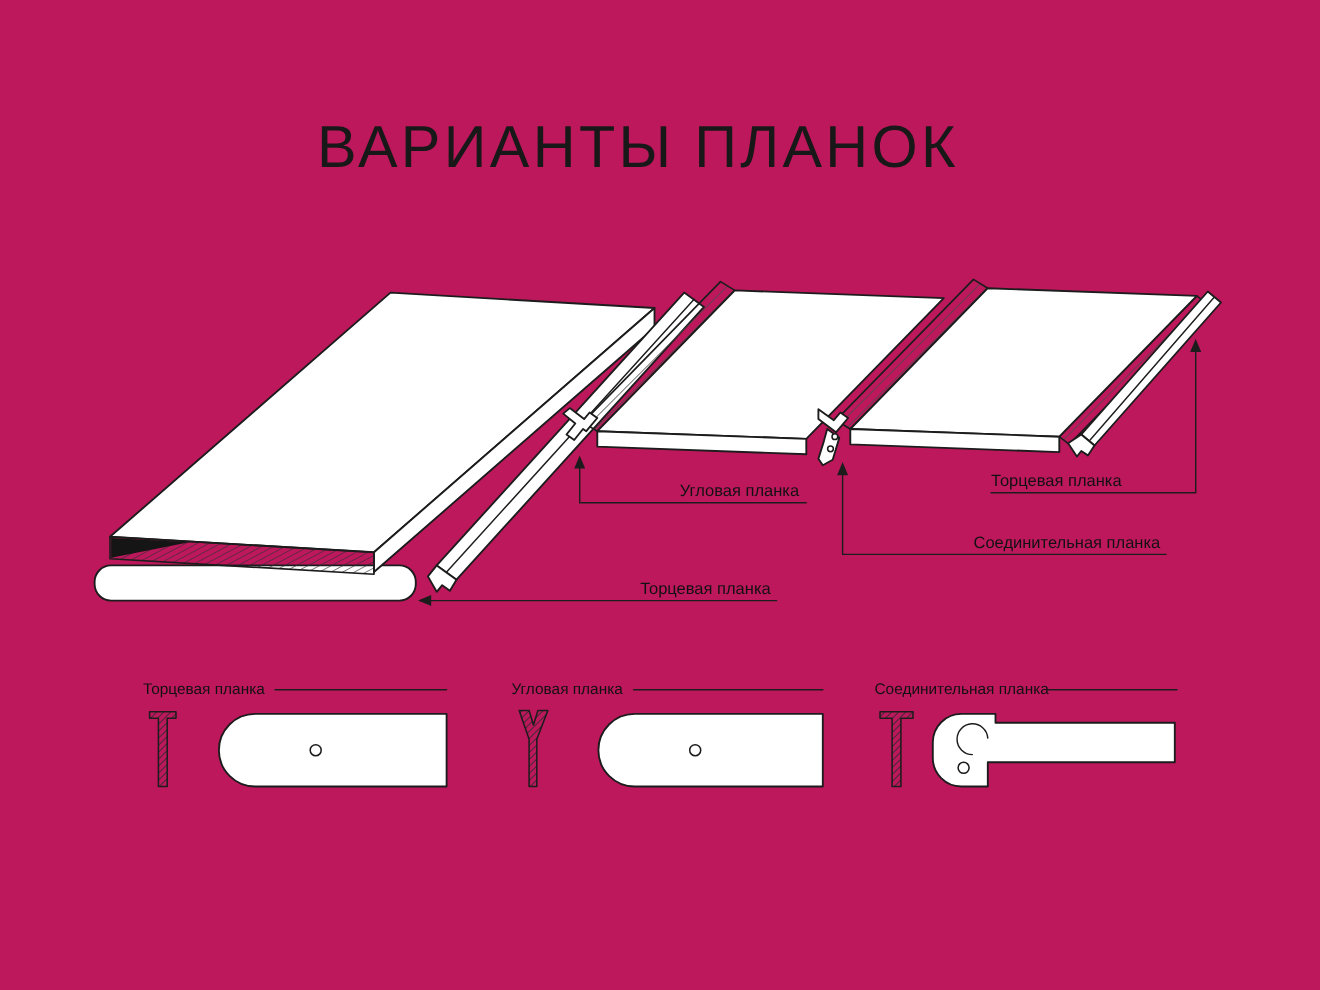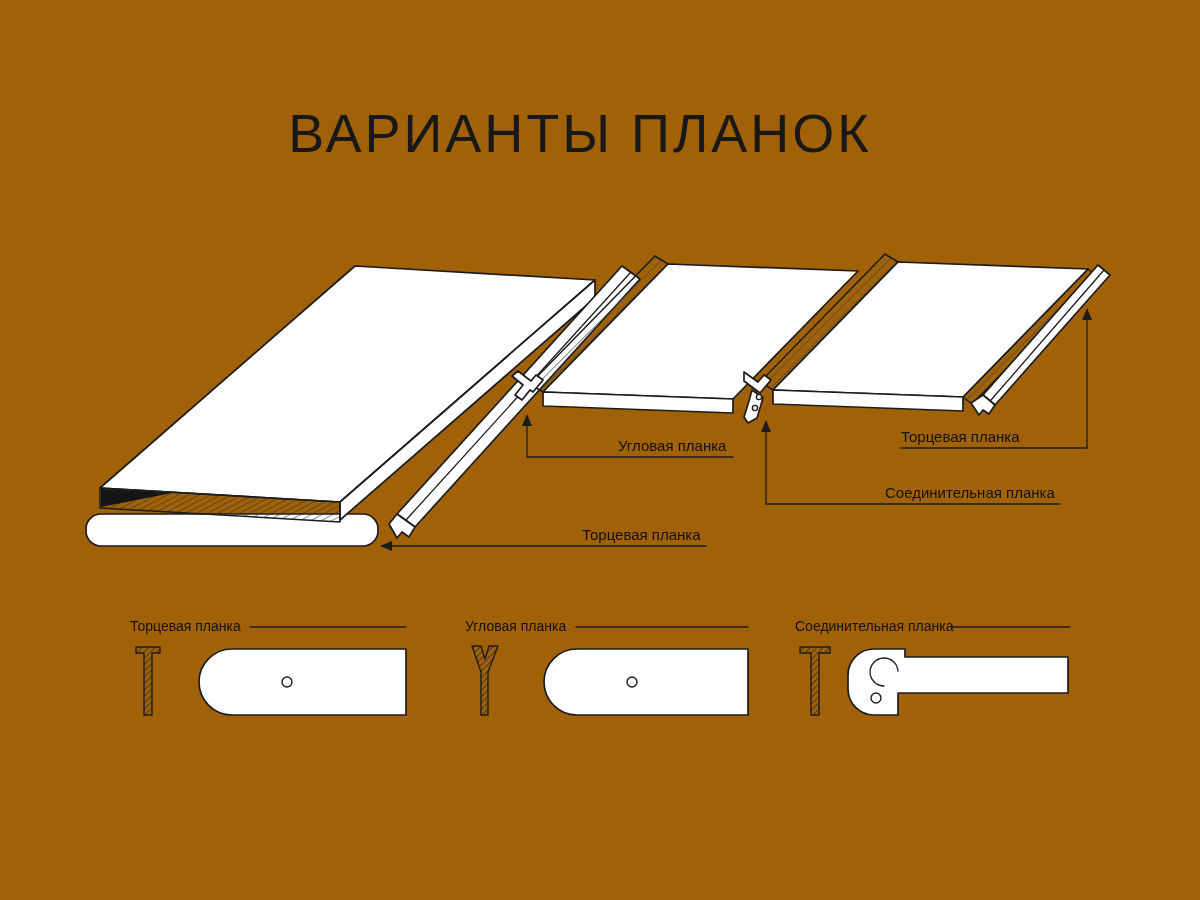--- a/index.html
+++ b/index.html
@@ -1,16 +1,16 @@
 <!DOCTYPE html>
 <html><head>
 <meta charset="utf-8">
 <style>
   html,body{margin:0;padding:0;background:#ffffff;}
-  .page{position:relative;width:1200px;height:900px;background:#a16207;overflow:hidden;
+  .page{position:relative;width:1200px;height:900px;background:#be185d;overflow:hidden;
         font-family:"Liberation Sans",sans-serif;}
   svg{display:block;}
   .face{fill:#ffffff;stroke:#1c1c1c;stroke-width:1.7;stroke-linejoin:round;}
   .hatched{fill:url(#hatch);stroke:#1c1c1c;stroke-width:1.5;stroke-linejoin:round;}
   .grained{fill:url(#grain);stroke:#1c1c1c;stroke-width:1.5;stroke-linejoin:round;}
   .profile{fill:url(#hatch2);stroke:#1c1c1c;stroke-width:1.4;stroke-linejoin:round;}
   .thin{fill:none;stroke:#1c1c1c;stroke-width:1.3;stroke-linecap:round;}
   .arrow{fill:#1c1c1c;stroke:none;}
   .hole{fill:#ffffff;stroke:#1c1c1c;stroke-width:1.4;}
   .lbl{font-family:"Liberation Sans",sans-serif;font-size:15px;fill:#111111;}

